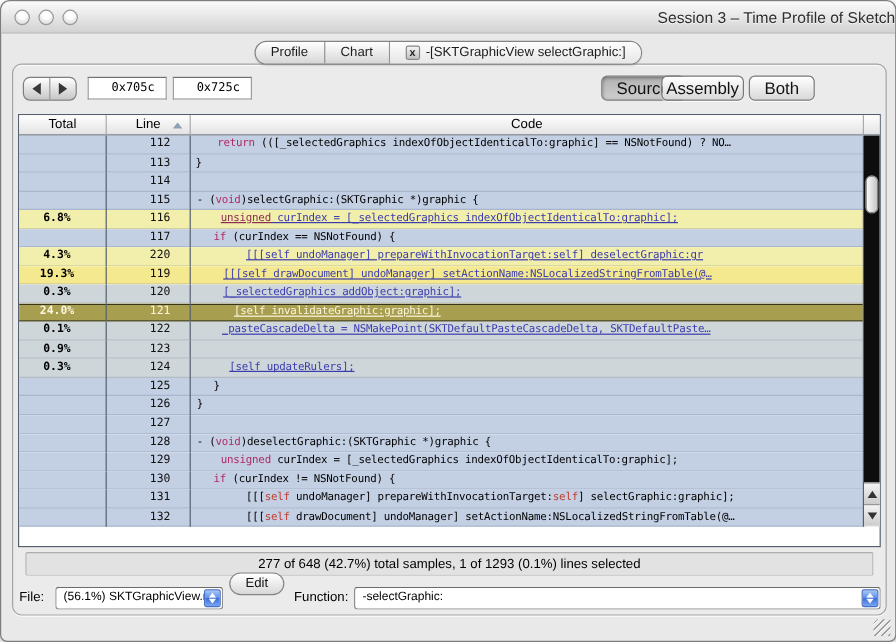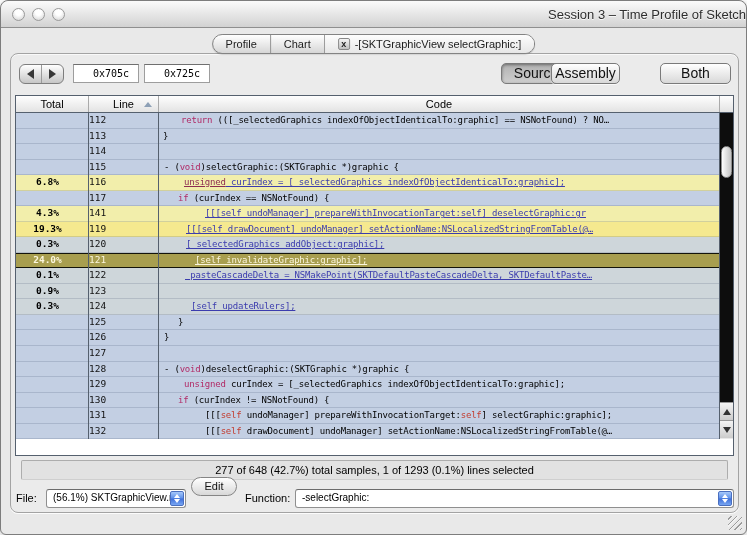--- a/index.html
+++ b/index.html
@@ -40,42 +40,42 @@
   .tri-right{width:0;height:0;border-top:5px solid transparent;border-bottom:5px solid transparent;
     border-left:7px solid #383838}
   .addr{position:absolute;top:63px;width:66px;height:19px;background:#fff;border:1px solid #9d9d9d;
     border-top-color:#6f6f6f;font-family:"DejaVu Sans Mono",monospace;font-size:10px;line-height:17px;
     text-align:right;padding-right:9px;color:#000;z-index:3}
   .addr1{left:72px}.addr2{left:143px}
   .vbtn{position:absolute;top:62px;height:21px;border:1px solid #7a7a7a;border-radius:5px;
     background:linear-gradient(#fff,#d8d8d8);font-size:14px;text-align:center;line-height:19px;
     color:#111;z-index:3;box-shadow:0 1px 0 rgba(255,255,255,.7)}
   .vbtn.sel{background:linear-gradient(#b2b2b2,#cecece);box-shadow:inset 0 1px 3px rgba(0,0,0,.4)}
-  .vbtn.src{left:500px;width:70px}.vbtn.asm{left:550px;width:69px}.vbtn.both{left:659px;width:71px}
+  .vbtn.src{left:500px;width:70px}.vbtn.asm{left:550px;width:69px}.vbtn.both{left:623px;width:55px}
   
   .table{position:absolute;left:14px;top:94px;width:719px;height:361px;border:1px solid #55606e;
     background:#fff;z-index:3}
   .thead{display:flex;height:17px;background:linear-gradient(#fefefe,#e3e3e3);
     border-bottom:1px solid #55606e;font-size:11px;color:#000}
   .th{display:flex;align-items:center;justify-content:center;position:relative;border-right:1px solid #aaa}
   .th-total{width:73px}.th-line{width:70px}.th-code{flex:1}.th-corner{width:13px;border-right:none}
   .sorticon{position:absolute;right:6px;top:6px;width:0;height:0;border-left:4px solid transparent;
     border-right:4px solid transparent;border-bottom:5px solid #8da0b6}
   .tbody{position:absolute;left:0;top:17px;width:705px;height:326px;display:flex;flex-direction:column}
   .row{display:flex;flex:1 1 auto;font-family:"DejaVu Sans Mono",monospace;font-size:9px;
     line-height:14.5px;box-shadow:inset 0 -1px 0 rgba(40,55,90,.16);cursor:default}
   .row.plain{background:#c3cfe3}
   .row.cool{background:#ced6da}
   .row.warm{background:#f2eeab}
   .row.hot{background:#f5e98f}
   .row.selected{background:#a89e4f;box-shadow:inset 0 -1px 0 #14140a,inset 0 1px 0 #14140a}
   .row.selected .cell{color:#fbf6dd}
   .cell{height:100%;border-right:1px solid #55606e;overflow:hidden}
   .cell.total{width:73px;text-align:center;padding-right:9px;font-size:9.5px;font-weight:bold;color:#000}
-  .cell.line{width:70px;padding-right:6px;font-size:9.5px;color:#111}
+  .cell.line{width:70px;text-align:right;padding-right:16px;font-size:9.5px;color:#111}
   .cell.code{flex:1;white-space:pre;letter-spacing:-0.2px;color:#000}
   .seg-p{color:#000}
   .seg-k{color:#b12a66}
   .seg-s{color:#c23c30}
   .seg-l{color:#3b3cae;text-decoration:underline}
   .seg-kl{color:#8d2c51;text-decoration:underline}
   .seg-wl{color:#fbf6dd;text-decoration:underline}
   .row.selected .cell.total,.row.selected .cell.line{color:#fbf6dd}
   
   .scrollbar{position:absolute;top:17px;right:0;width:14px;height:326px;background:#e9e9e9;
@@ -198,21 +198,21 @@
           <div class="cell line">116</div>
           <div class="cell code" style="padding-left: 25px;"><span class="seg-kl">unsigned</span><span class="seg-l"> curIndex = [_selectedGraphics indexOfObjectIdenticalTo:graphic];</span></div>
         </div>
         <div class="row plain">
           <div class="cell total"></div>
           <div class="cell line">117</div>
           <div class="cell code" style="padding-left: 19px;"><span class="seg-k">if</span><span class="seg-p"> (curIndex == NSNotFound) {</span></div>
         </div>
         <div class="row warm">
           <div class="cell total">4.3%</div>
-          <div class="cell line">141</div>
+          <div class="cell line">220</div>
           <div class="cell code" style="padding-left: 46px;"><span class="seg-l">[[[self undoManager] prepareWithInvocationTarget:self] deselectGraphic:gr</span></div>
         </div>
         <div class="row hot">
           <div class="cell total">19.3%</div>
           <div class="cell line">119</div>
           <div class="cell code" style="padding-left: 27px;"><span class="seg-l">[[[self drawDocument] undoManager] setActionName:NSLocalizedStringFromTable(@…</span></div>
         </div>
         <div class="row cool">
           <div class="cell total">0.3%</div>
           <div class="cell line">120</div>

